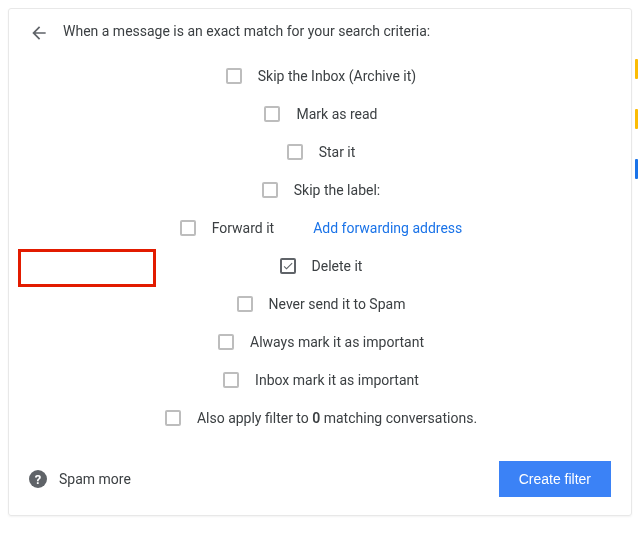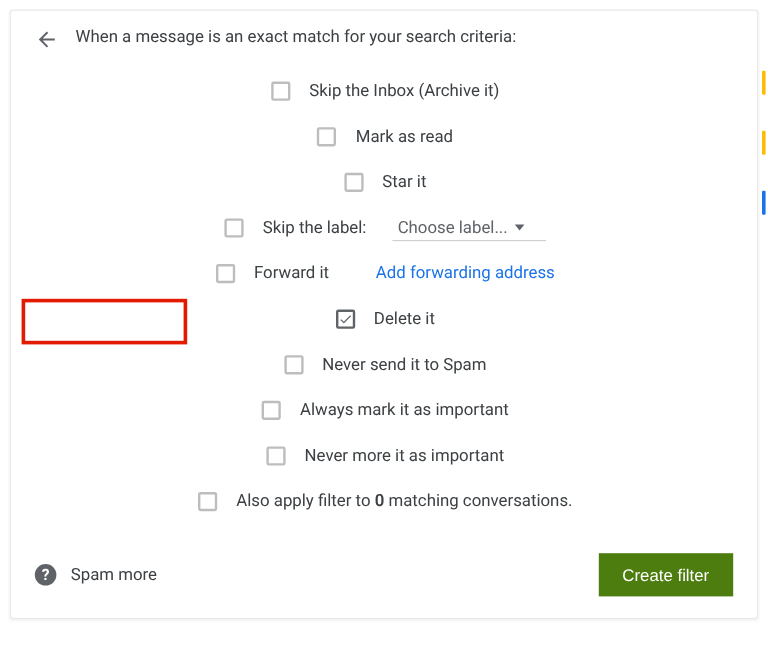--- a/index.html
+++ b/index.html
@@ -113,21 +113,21 @@
     border-radius: 50%;
     background: #5f6368;
     color: #fff;
     display: inline-flex;
     align-items: center;
     justify-content: center;
     font-size: 13px;
     font-weight: bold;
   }
   .create-btn {
-    background: #4d7c0f;
+    background: #3b82f6;
     color: #fff;
     border: none;
     border-radius: 0;
     font-size: 14px;
     font-weight: 500;
     padding: 10px 20px;
     cursor: pointer;
   }
   .bold-num { font-weight: 600; }
   .edge-stripe {
@@ -163,24 +163,20 @@
   </div>
 
   <div class="option-row">
     <span class="checkbox"></span>
     <span class="option-label">Star it</span>
   </div>
 
   <div class="option-row">
     <span class="checkbox"></span>
     <span class="option-label">Skip the label:</span>
-    <span class="select-like">
-      <span>Choose label...</span>
-      <span class="dropdown-arrow"></span>
-    </span>
   </div>
 
   <div class="option-row">
     <span class="checkbox"></span>
     <span class="option-label">Forward it</span>
     <span class="link">Add forwarding address</span>
   </div>
 
   <div class="option-row" style="position:relative;">
     <span class="checkbox checked">
@@ -196,21 +192,21 @@
     <span class="option-label">Never send it to Spam</span>
   </div>
 
   <div class="option-row">
     <span class="checkbox"></span>
     <span class="option-label">Always mark it as important</span>
   </div>
 
   <div class="option-row">
     <span class="checkbox"></span>
-    <span class="option-label">Never more it as important</span>
+    <span class="option-label">Inbox mark it as important</span>
   </div>
 
 
   <div class="option-row">
     <span class="checkbox"></span>
     <span class="option-label">
       <span>Also apply filter to </span><span class="bold-num">0</span><span> matching conversations.</span>
     </span>
   </div>
 

